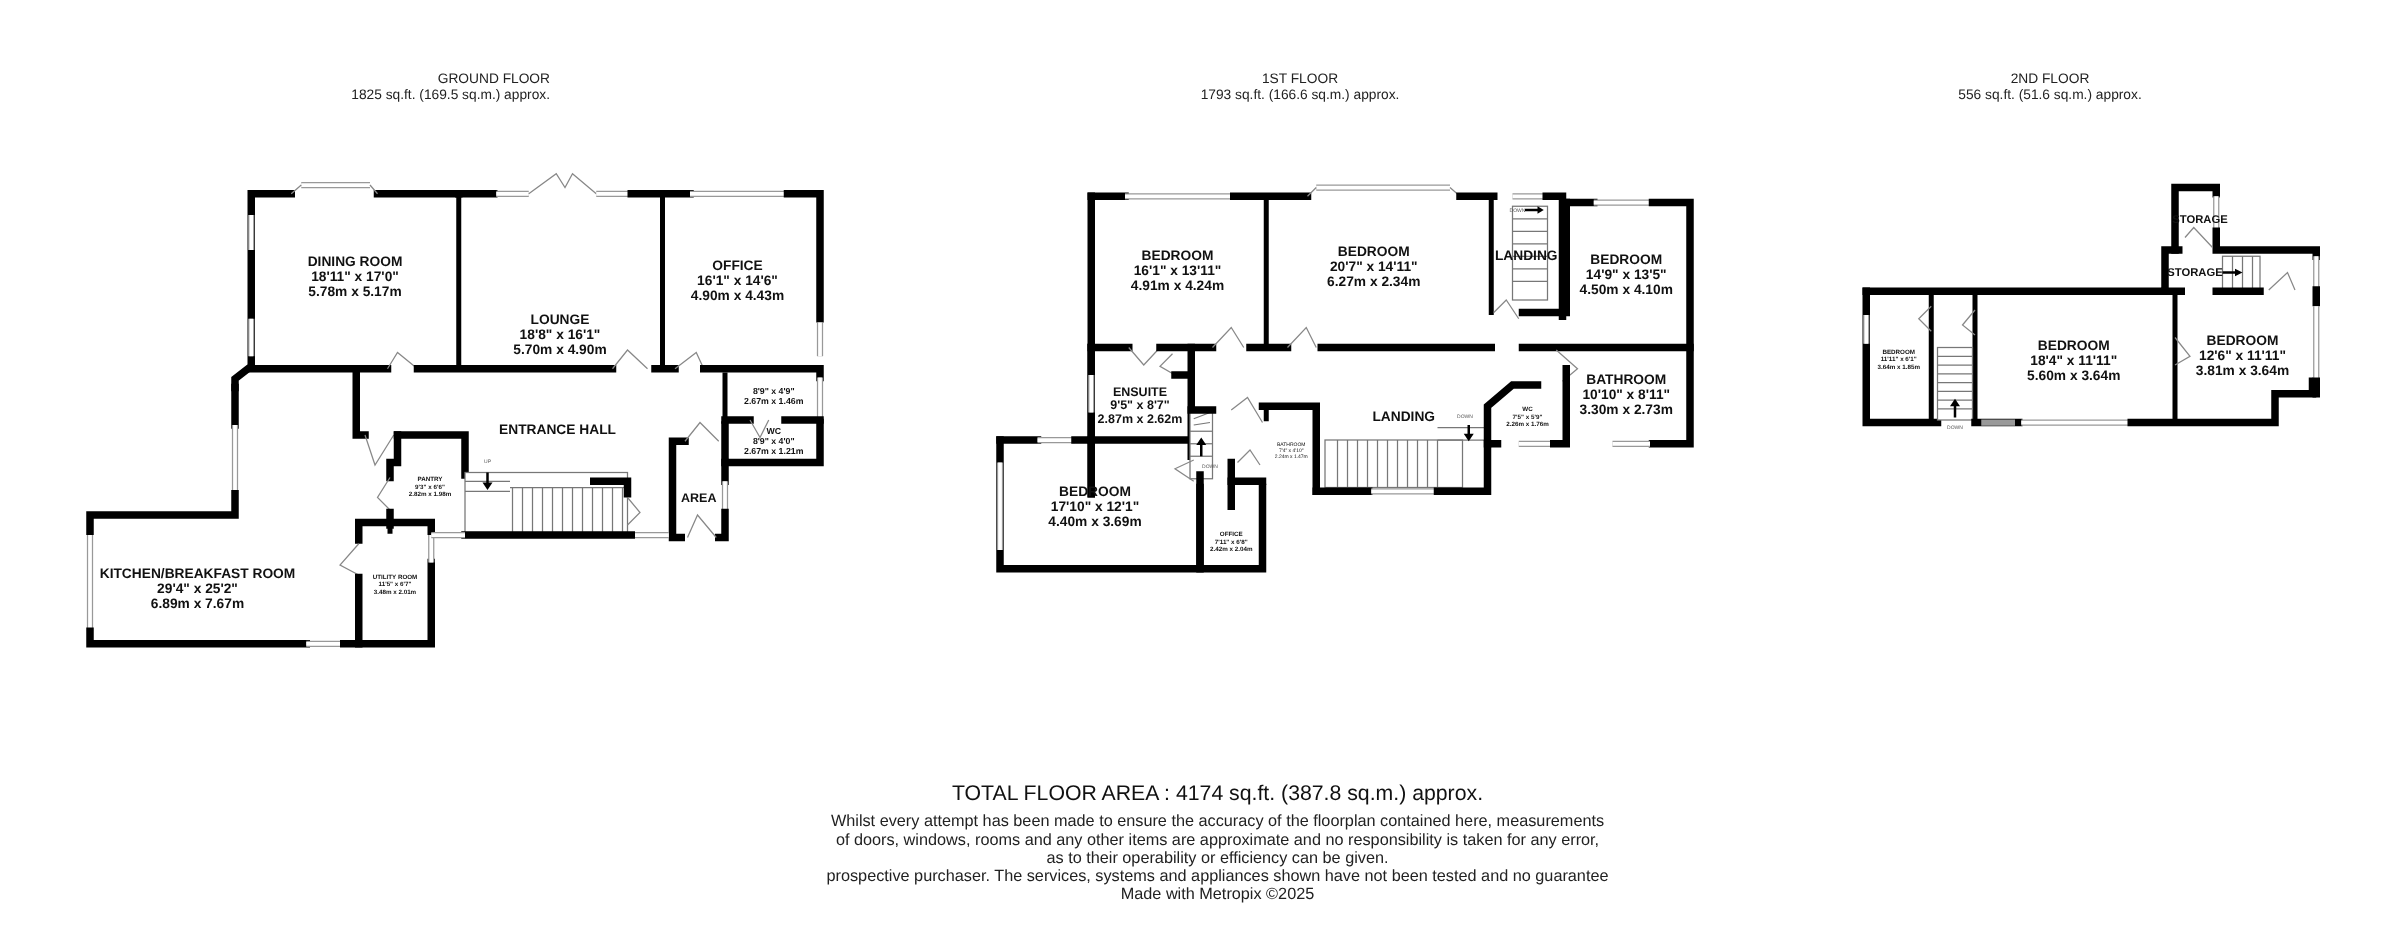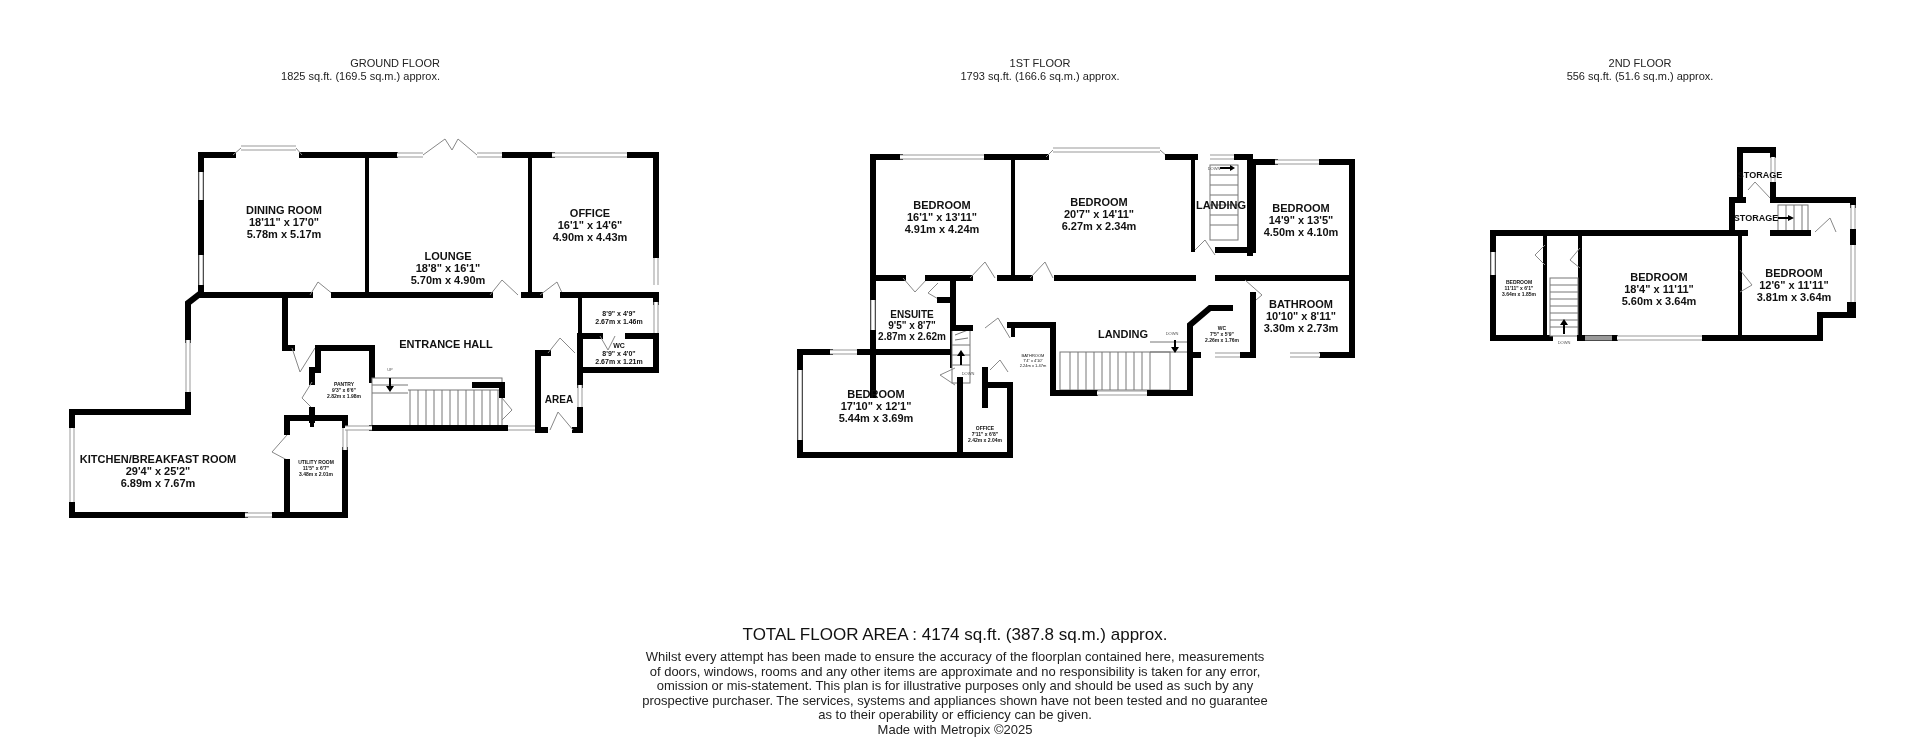--- a/index.html
+++ b/index.html
@@ -9,21 +9,21 @@
   .floor-title .t2 { display:block; }
   svg.plan { position:absolute; left:0; top:0; }
   .room-label { position:absolute; text-align:center; font-weight:bold; color:#111; white-space:nowrap; transform:translate(-50%, -50%); }
   .room-label .nm { display:block; }
   .room-label .d1, .room-label .d2 { display:block; }
   .lg { font-size:11px; line-height:12px; }
   .md { font-size:10px; line-height:11px; }
   .sm { font-size:6px; line-height:7px; }
   .tiny { font-size:5px; line-height:6px; }
   .arrow-lbl { position:absolute; font-size:4px; color:#555; transform:translate(-50%,-50%); }
-  .footer { position:absolute; left:605px; width:700px; text-align:center; }
+  .footer { position:absolute; left:624px; width:700px; text-align:center; }
   .total { top:625px; font-size:17px; line-height:20px; color:#111; }
   .disclaimer { top:650px; font-size:13px; line-height:14.5px; color:#222; }
 </style>
 </head>
 <body>
 
 <div class="floor-title" style="left:190px; top:57px; width:250px;text-align:right;">
   <span class="t1">GROUND FLOOR</span>
   <span class="t2">1825 sq.ft. (169.5 sq.m.) approx.</span>
 </div>
@@ -408,21 +408,21 @@
   <span class="d2">2.26m  x 1.76m</span>
 </div>
 <div class="room-label lg" style="left:1301px; top:316px;">
   <span class="nm">BATHROOM</span>
   <span class="d1">10'10"  x 8'11"</span>
   <span class="d2">3.30m  x 2.73m</span>
 </div>
 <div class="room-label lg" style="left:876px; top:406px;">
   <span class="nm">BEDROOM</span>
   <span class="d1">17'10"  x 12'1"</span>
-  <span class="d2">5.44m  x 3.69m</span>
+  <span class="d2">4.40m  x 3.69m</span>
 </div>
 <div class="room-label tiny" style="left:985px; top:434px;">
   <span class="nm">OFFICE</span>
   <span class="d1">7'11"  x 6'8"</span>
   <span class="d2">2.42m  x 2.04m</span>
 </div>
 
 <div class="room-label" style="left:1519px; top:288px; font-size:5px; line-height:6px;">
   <span class="nm">BEDROOM</span>
   <span class="d1">11'11"  x 6'1"</span>
@@ -443,17 +443,16 @@
   <span class="nm">STORAGE</span>
 </div>
 <div class="room-label" style="left:1756px; top:218px; font-size:9px;">
   <span class="nm">STORAGE</span>
 </div>
 
 <div class="footer total">TOTAL FLOOR AREA : 4174 sq.ft. (387.8 sq.m.) approx.</div>
 <div class="footer disclaimer">
   <div>Whilst every attempt has been made to ensure the accuracy of the floorplan contained here, measurements</div>
   <div>of doors, windows, rooms and any other items are approximate and no responsibility is taken for any error,</div>
-  <div>omission or mis-statement. This plan is for illustrative purposes only and should be used as such by any</div>
+  <div>as to their operability or efficiency can be given.</div>
   <div>prospective purchaser. The services, systems and appliances shown have not been tested and no guarantee</div>
-  <div>as to their operability or efficiency can be given.</div>
   <div>Made with Metropix ©2025</div>
 </div>
 
 </body></html>

